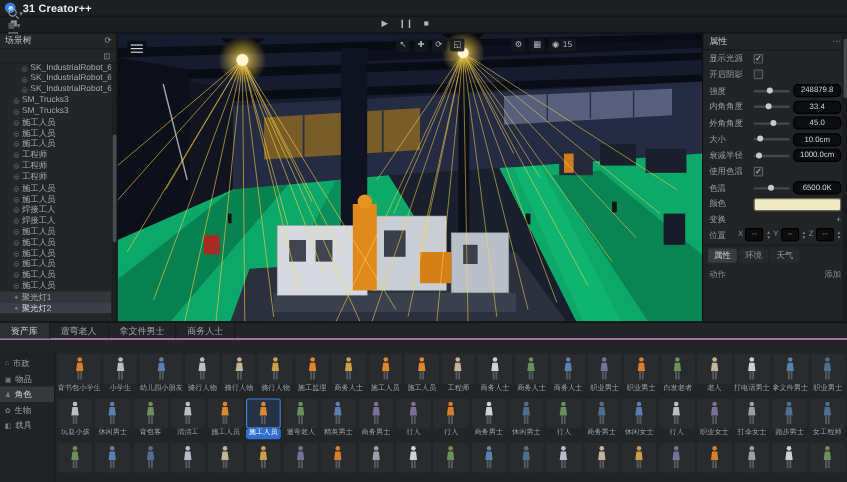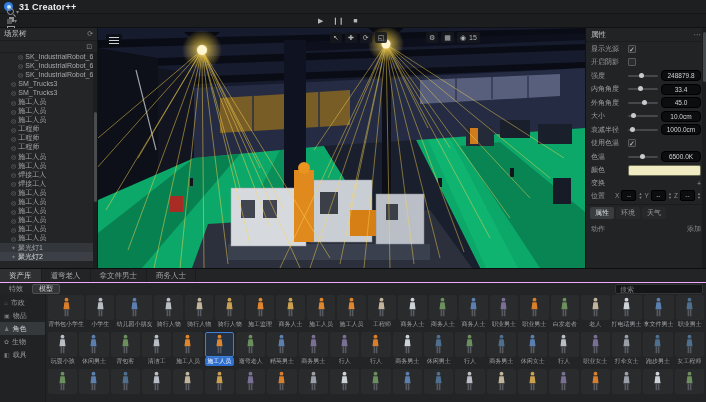--- a/index.html
+++ b/index.html
@@ -485,25 +485,20 @@
     </div>
 </div>
 
 <div id="bottom">
   <div id="btabs">
       <span class="btab on">资产库</span>
       <span class="btab">遛弯老人</span>
       <span class="btab">拿文件男士</span>
       <span class="btab">商务人士</span>
     </div>
-  <div id="bsub">
-    <span class="sbtn">特效</span>
-      <span class="sbtn on">模型</span>
-      <input id="bsearch" placeholder="搜索" style="">
-  </div>
   <div id="bcontent">
     <div id="cats">
         <div class="cat">
           <span class="cicon">⌂</span>
           <span>市政</span>
         </div>
         <div class="cat">
           <span class="cicon">▣</span>
           <span>物品</span>
         </div>

